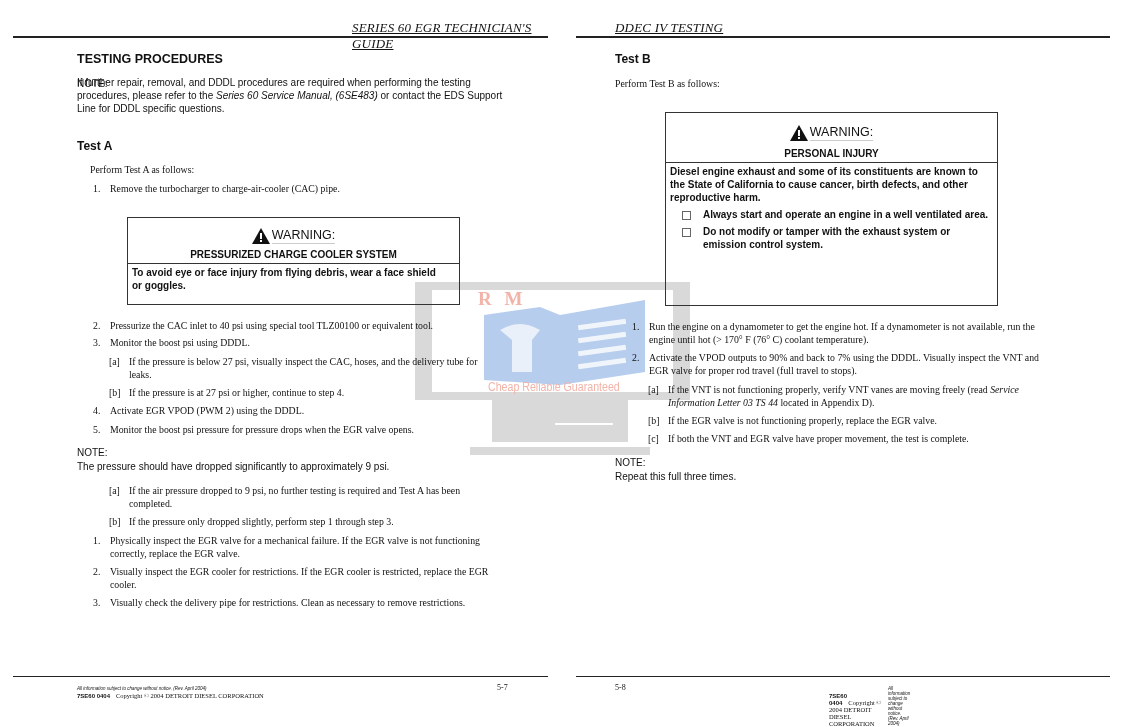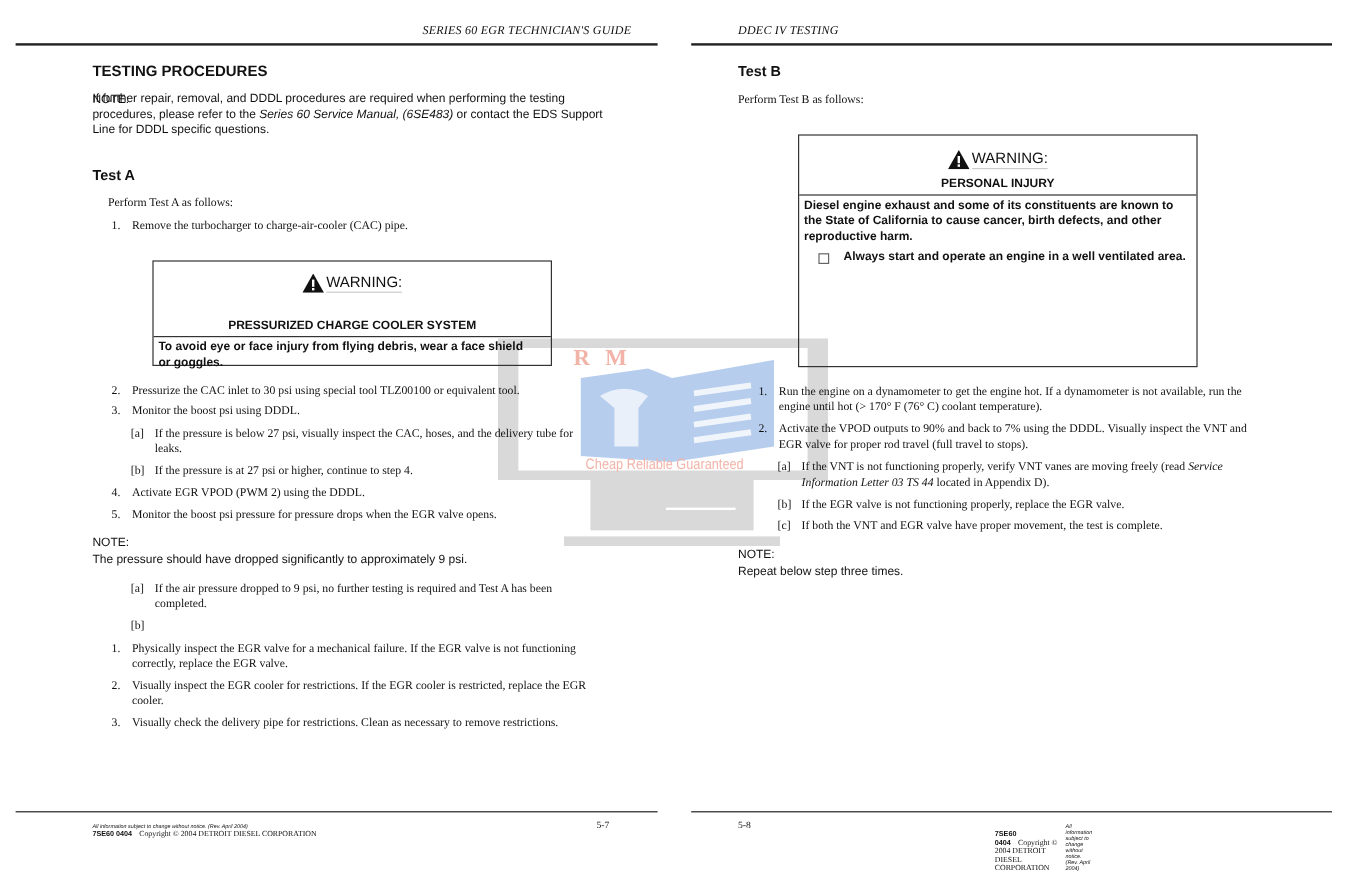--- a/index.html
+++ b/index.html
@@ -5,21 +5,21 @@
   html, body { margin: 0; padding: 0; }
   body {
     width: 1124px; height: 727px; position: relative; overflow: hidden;
     background: #ffffff; color: #111;
     font-family: "Liberation Serif", serif;
   }
   .abs { position: absolute; }
   .serif { font-family: "Liberation Serif", serif; }
   .sans { font-family: "Liberation Sans", sans-serif; }
 
-  .running-head { font-style: italic; font-size: 10px; letter-spacing: 0.2px; }
+  .running-head { font-style: italic; font-size: 13px; letter-spacing: 0.2px; text-decoration: underline; }
   .rule { position: absolute; height: 1.5px; background: #222; }
 
   h1.section { margin: 0; font-family: "Liberation Sans", sans-serif; font-weight: bold; font-size: 12.5px; }
   h2.test { margin: 0; font-family: "Liberation Sans", sans-serif; font-weight: bold; font-size: 12px; }
   .note-label { font-family: "Liberation Sans", sans-serif; font-weight: normal; font-size: 10px; text-align: center; }
   .note-text { font-family: "Liberation Sans", sans-serif; font-size: 10px; line-height: 13px; }
   .body-text { font-family: "Liberation Serif", serif; font-size: 9.8px; line-height: 12.5px; }
 
   .step { position: absolute; display: flex; font-family: "Liberation Serif", serif; font-size: 9.8px; line-height: 12.5px; }
   .step .num { width: 17px; flex: none; }
@@ -85,28 +85,28 @@
 
   <div class="warn-box" style="left:127px;top:217px;width:333px;height:88px;background:transparent;">
     <div class="warn-head" style="margin-top:10px;">
       <svg width="18" height="16" viewBox="0 0 18 16">
         <path d="M9 0 L18 16 H0 Z" fill="#111"></path>
         <rect x="8" y="5" width="2" height="6" fill="#fff"></rect>
         <rect x="8" y="12" width="2" height="2" fill="#fff"></rect>
       </svg>
       <span class="wlabel">WARNING:</span>
     </div>
-    <div class="warn-title" style="margin-top:22px;margin-bottom:3px;">PRESSURIZED CHARGE COOLER SYSTEM</div>
+    <div class="warn-title" style="margin-top:5px;margin-bottom:3px;">PRESSURIZED CHARGE COOLER SYSTEM</div>
     <div class="warn-divider"></div>
     <div class="warn-body" style="width:310px;">To avoid eye or face injury from flying debris, wear a face shield or goggles.</div>
   </div>
 
   <div class="step" style="left:93px;top:320px;width:440px;">
     <span class="num">2.</span>
-    <span>Pressurize the CAC inlet to 30 psi using special tool TLZ00100 or equivalent tool.</span>
+    <span>Pressurize the CAC inlet to 40 psi using special tool TLZ00100 or equivalent tool.</span>
   </div>
   <div class="step" style="left:93px;top:337px;width:440px;">
     <span class="num">3.</span>
     <span>Monitor the boost psi using DDDL.</span>
   </div>
   <div class="step" style="left:109px;top:356px;width:385px;">
     <span class="sub">[a]</span>
     <span>If the pressure is below 27 psi, visually inspect the CAC, hoses, and the delivery tube for leaks.</span>
   </div>
   <div class="step" style="left:109px;top:387px;width:385px;">
@@ -124,20 +124,21 @@
 
   <div class="abs note-label" style="left:77px;top:447px;">NOTE:</div>
   <div class="abs note-text" style="left:77px;top:460px;">The pressure should have dropped significantly to approximately 9 psi.</div>
 
   <div class="step" style="left:109px;top:485px;width:385px;">
     <span class="sub">[a]</span>
     <span>If the air pressure dropped to 9 psi, no further testing is required and Test A has been completed.</span>
   </div>
   <div class="step" style="left:109px;top:516px;width:385px;">
     <span class="sub">[b]</span>
+    <span>If the pressure only dropped slightly, perform step 1 through step 3.</span>
   </div>
   <div class="step" style="left:93px;top:535px;width:405px;">
     <span class="num">1.</span>
     <span>Physically inspect the EGR valve for a mechanical failure. If the EGR valve is not functioning correctly, replace the EGR valve.</span>
   </div>
   <div class="step" style="left:93px;top:566px;width:412px;">
     <span class="num">2.</span>
     <span>Visually inspect the EGR cooler for restrictions. If the EGR cooler is restricted, replace the EGR cooler.</span>
   </div>
   <div class="step" style="left:93px;top:597px;width:440px;">
@@ -170,20 +171,24 @@
       <span class="wlabel">WARNING:</span>
     </div>
     <div class="warn-title" style="margin-top:7px;margin-bottom:3px;">PERSONAL INJURY</div>
     <div class="warn-divider"></div>
     <div class="warn-body">
       <div>Diesel engine exhaust and some of its constituents are known to the State of California to cause cancer, birth defects, and other reproductive harm.</div>
       <div class="bullet">
         <span class="box"></span>
         <span>Always start and operate an engine in a well ventilated area.</span>
       </div>
+      <div class="bullet">
+        <span class="box"></span>
+        <span>Do not modify or tamper with the exhaust system or emission control system.</span>
+      </div>
     </div>
   </div>
 
   <div class="step" style="left:632px;top:321px;width:420px;">
     <span class="num">1.</span>
     <span>Run the engine on a dynamometer to get the engine hot. If a dynamometer is not available, run the engine until hot (&gt; 170° F (76° C) coolant temperature).</span>
   </div>
   <div class="step" style="left:632px;top:352px;width:420px;">
     <span class="num">2.</span>
     <span>Activate the VPOD outputs to 90% and back to 7% using the DDDL. Visually inspect the VNT and EGR valve for proper rod travel (full travel to stops).</span>
@@ -195,21 +200,21 @@
   <div class="step" style="left:648px;top:415px;width:400px;">
     <span class="sub">[b]</span>
     <span>If the EGR valve is not functioning properly, replace the EGR valve.</span>
   </div>
   <div class="step" style="left:648px;top:433px;width:400px;">
     <span class="sub">[c]</span>
     <span>If both the VNT and EGR valve have proper movement, the test is complete.</span>
   </div>
 
   <div class="abs note-label" style="left:615px;top:457px;">NOTE:</div>
-  <div class="abs note-text" style="left:615px;top:470px;">Repeat below step three times.</div>
+  <div class="abs note-text" style="left:615px;top:470px;">Repeat this full three times.</div>
 
   <div class="rule" style="left:576px;top:676px;width:534px;height:1.2px;"></div>
   <div class="abs page-num" style="left:615px;top:683px;">5-8</div>
   <div class="abs footer-small" style="left:888px;top:686px;">All information subject to change without notice. (Rev. April 2004)</div>
   <div class="abs footer-line" style="left:829px;top:692px;">
     <span class="footer-code">7SE60 0404</span><span>Copyright © 2004 DETROIT DIESEL CORPORATION</span>
   </div>
 </div>
 
 </body></html>

